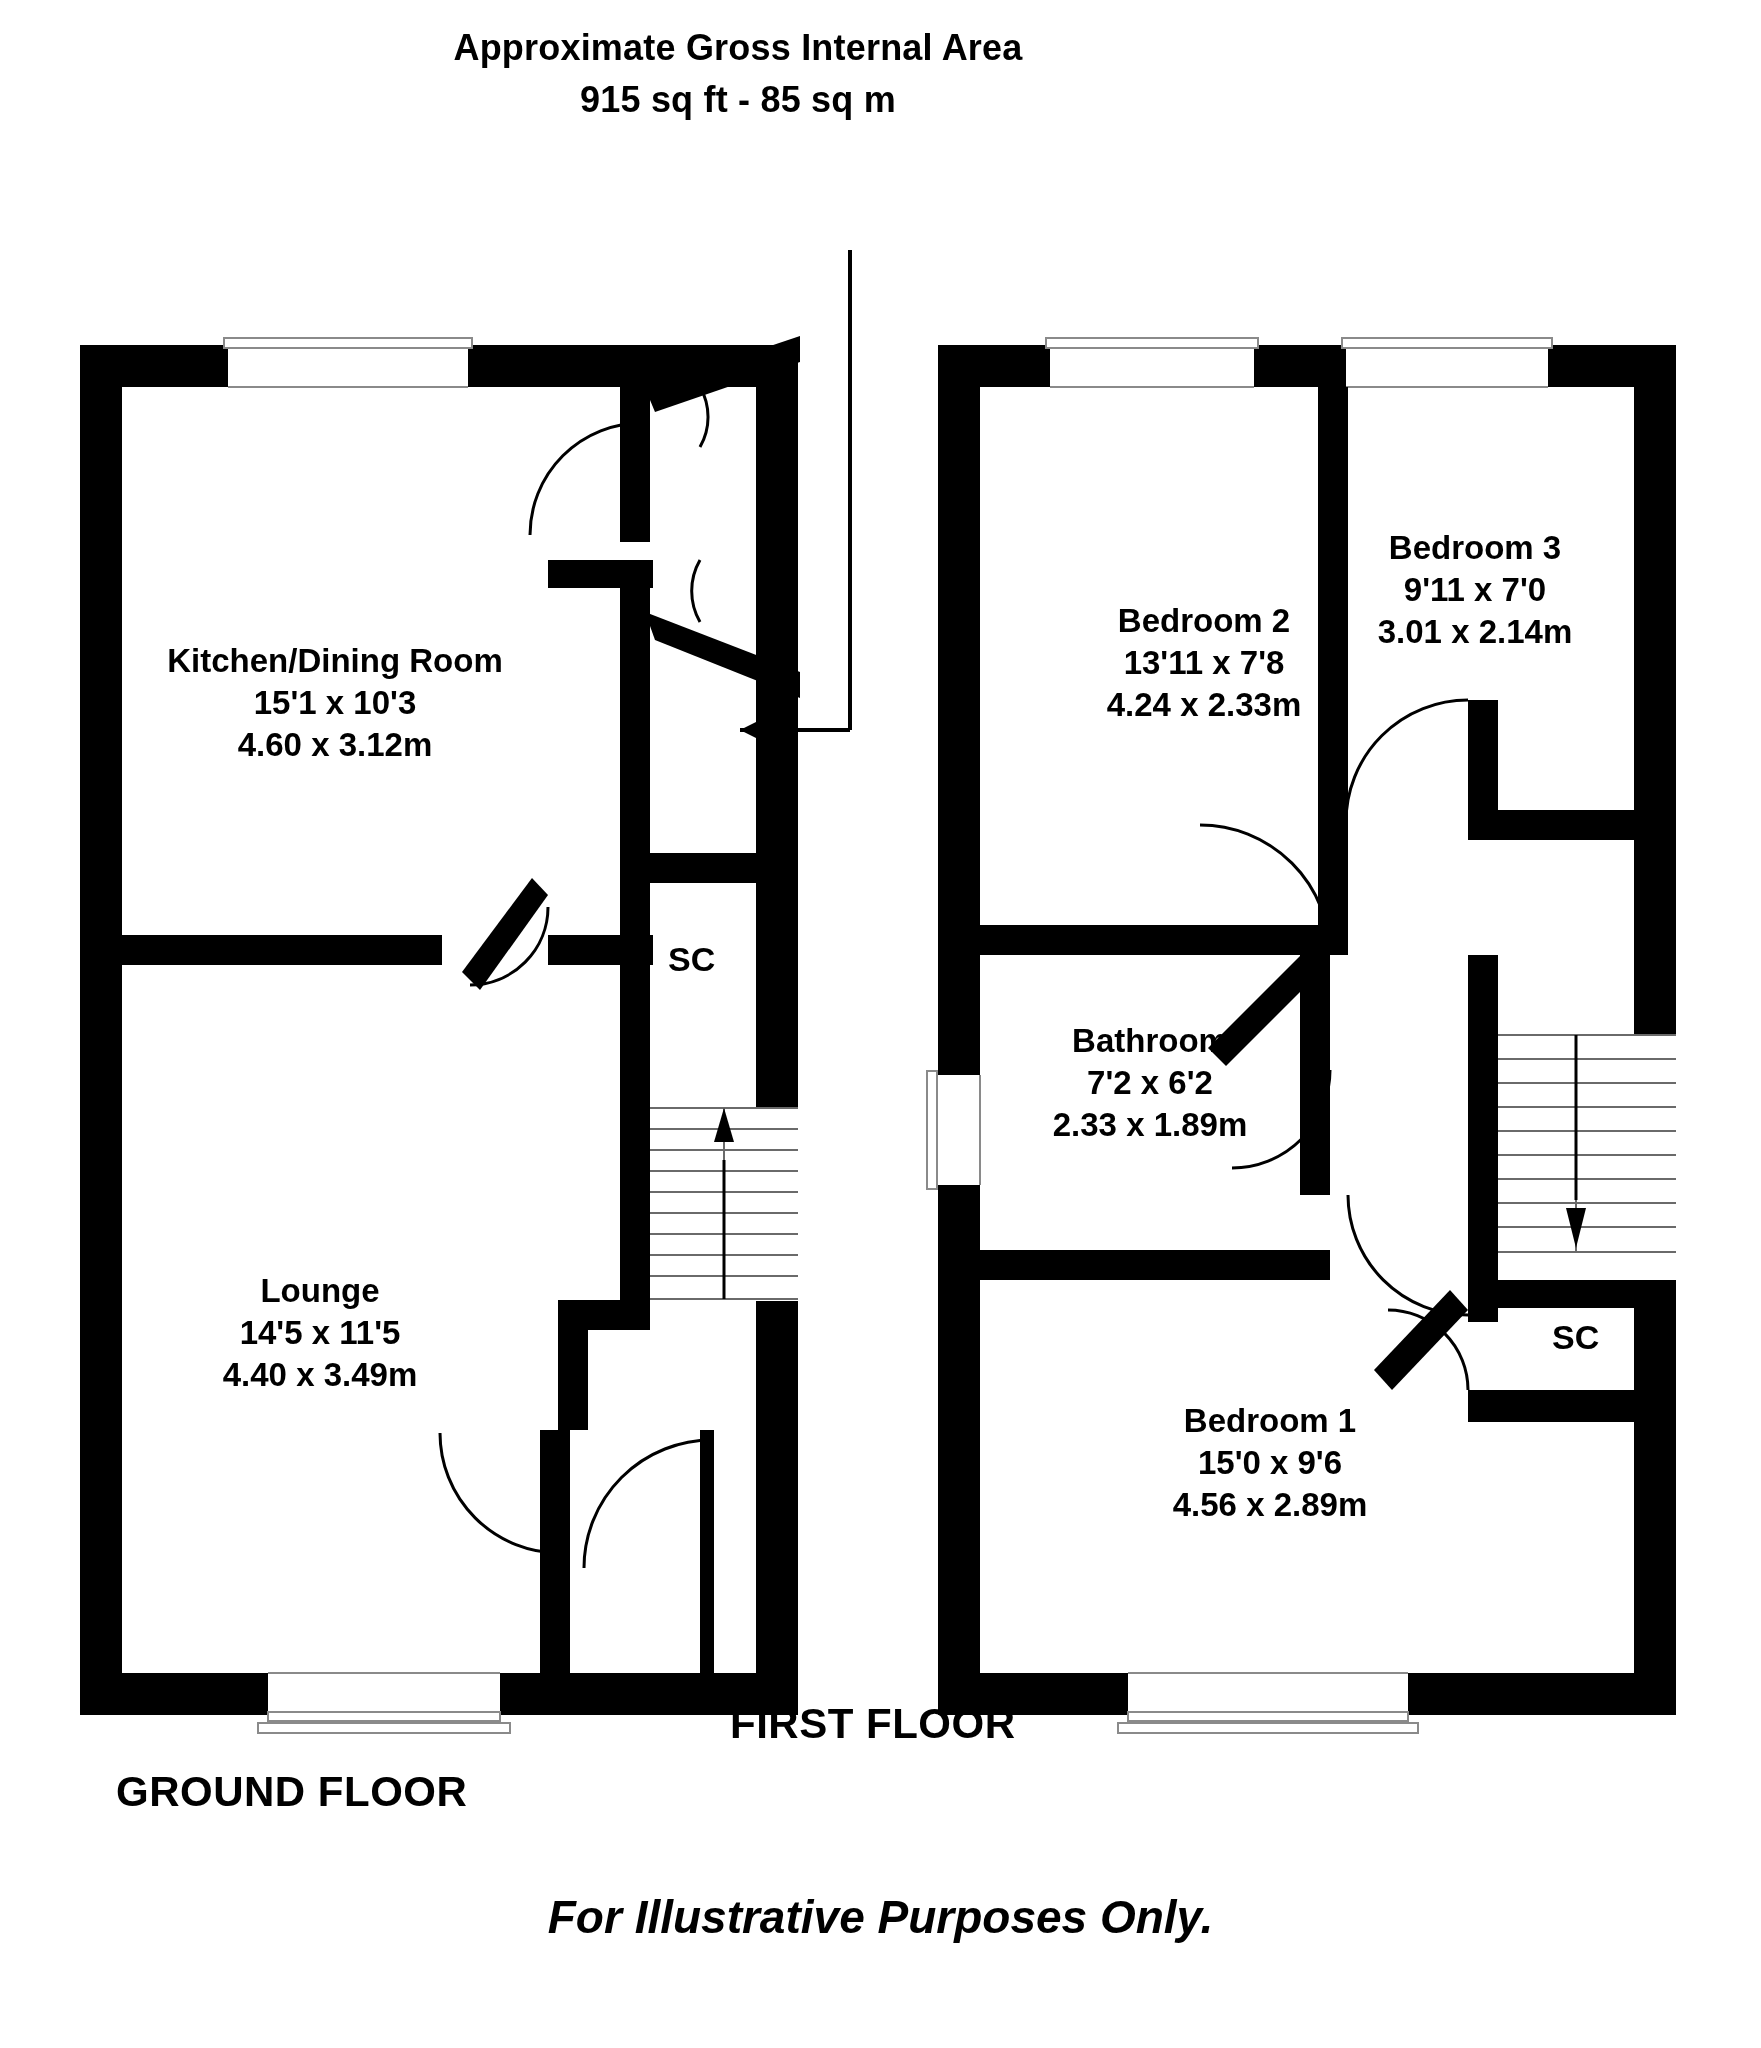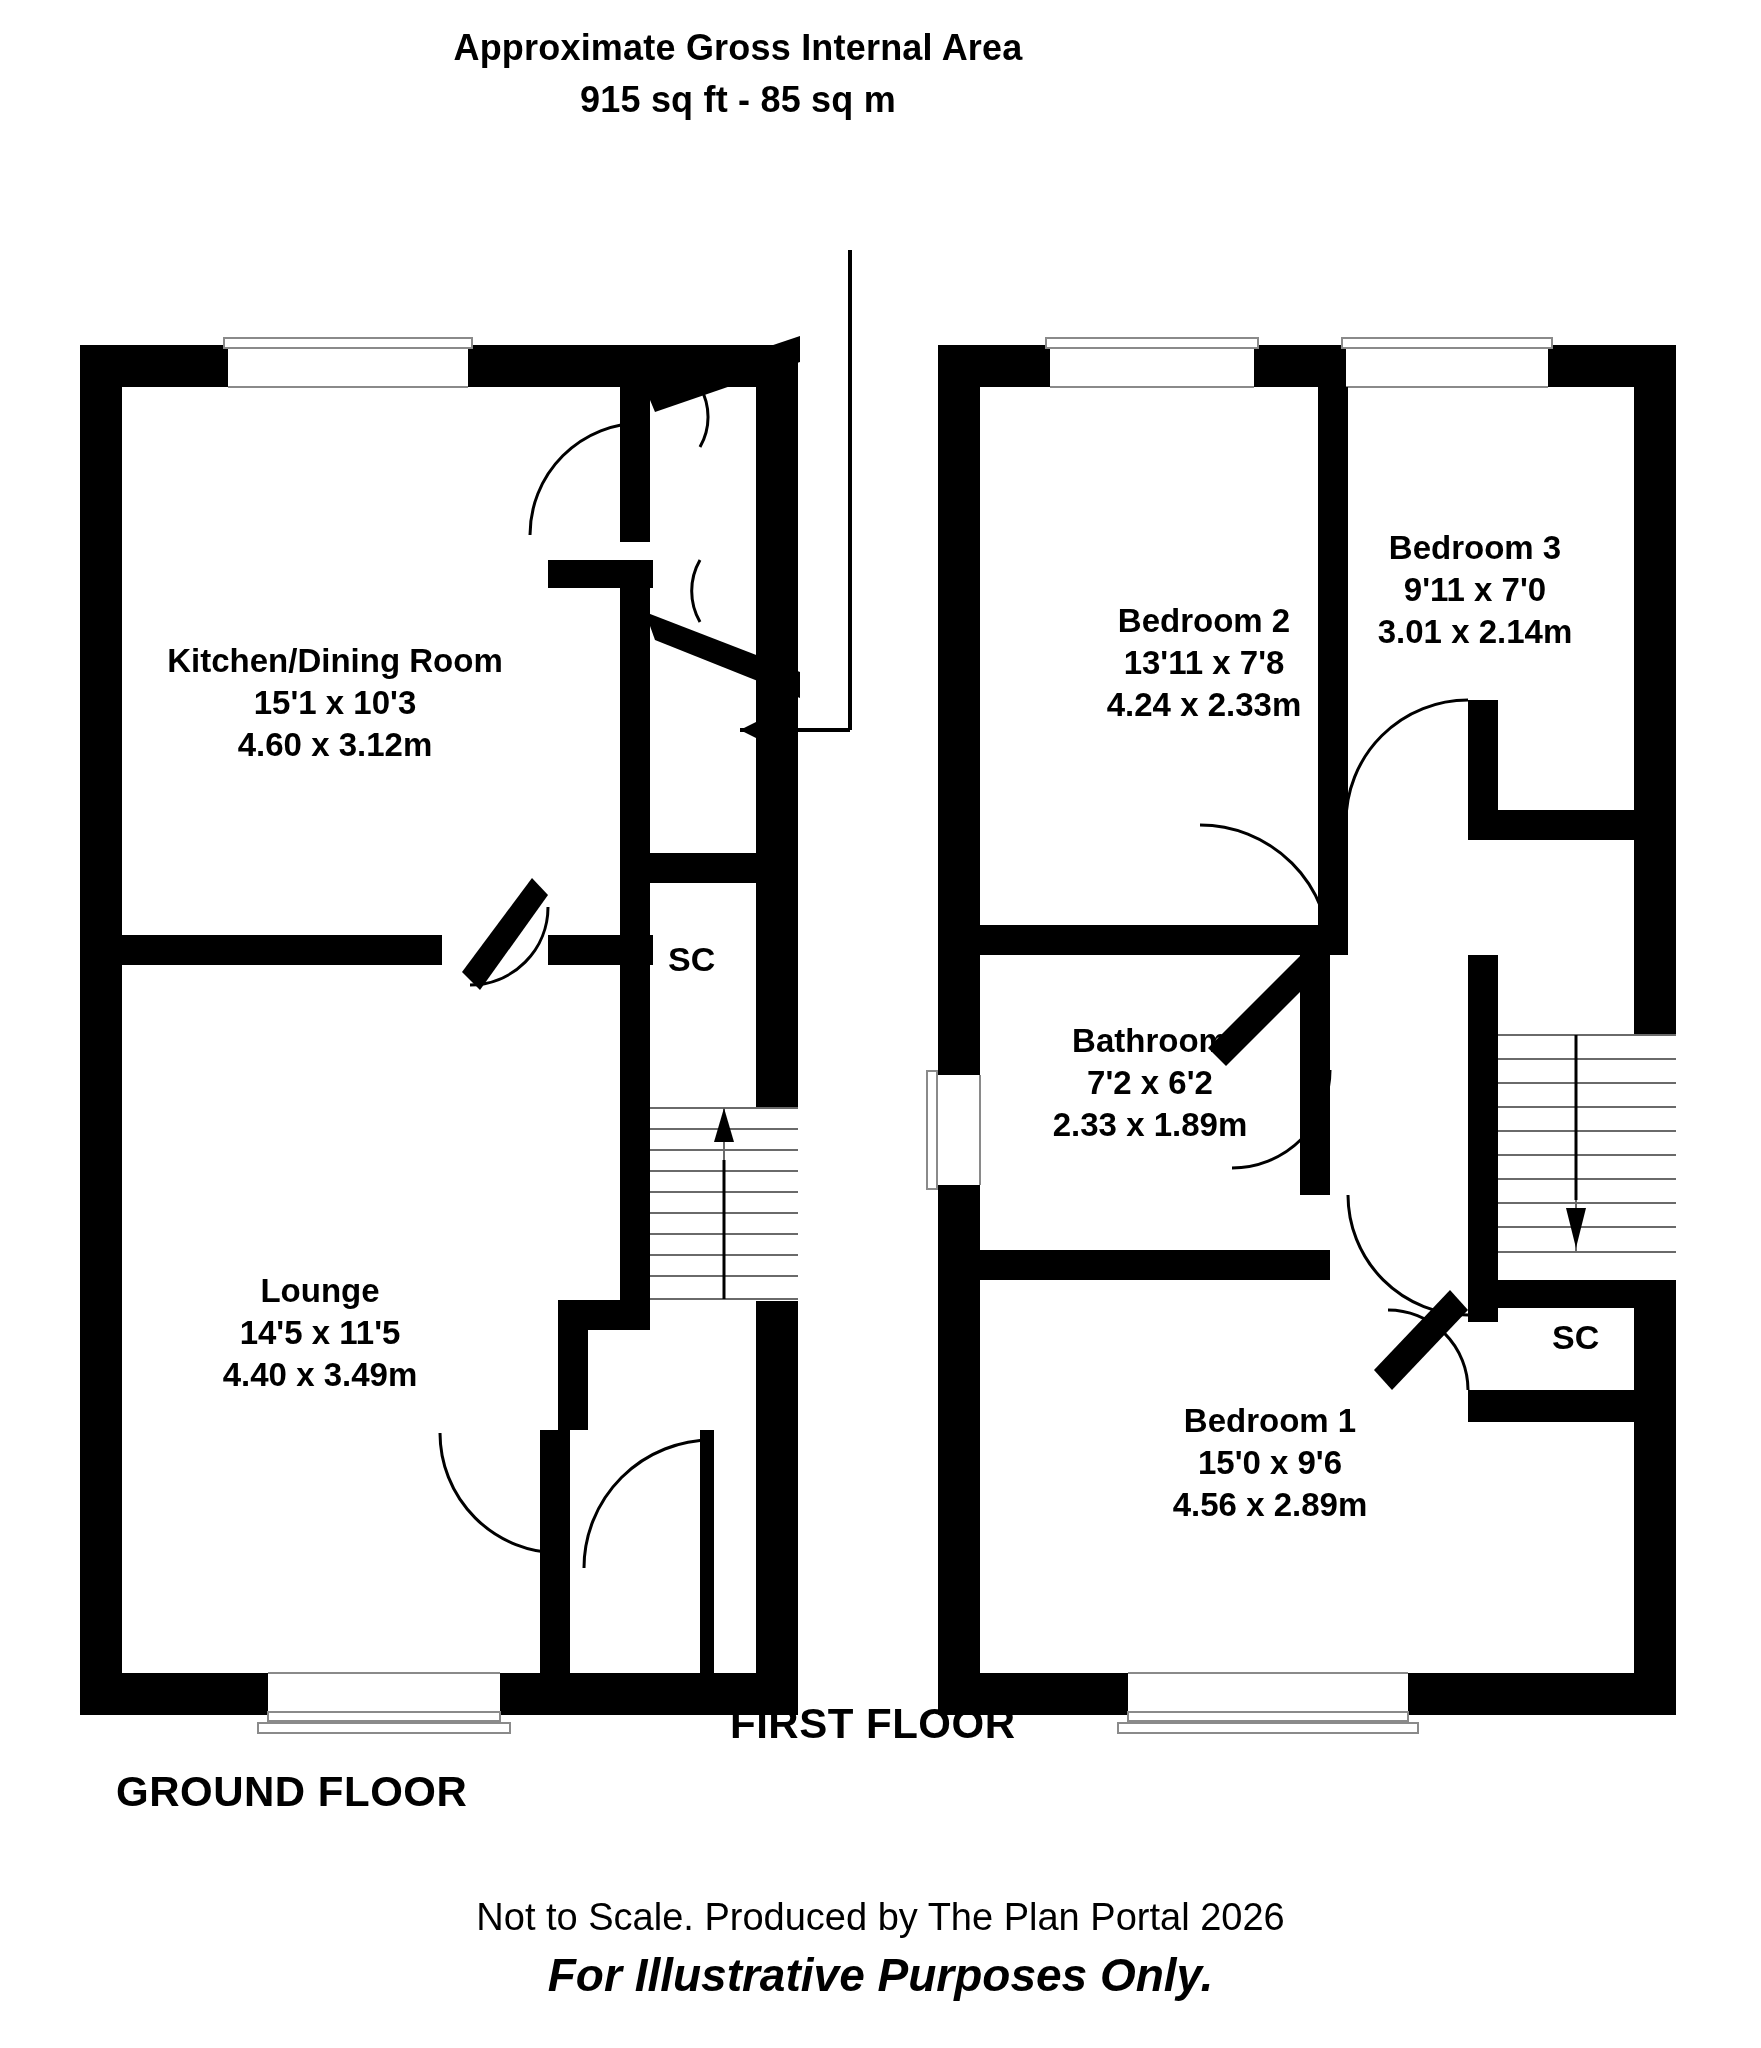--- a/index.html
+++ b/index.html
@@ -357,17 +357,16 @@
     <span class="rl-imp">15'0 x 9'6</span>
     <span class="rl-met">4.56 x 2.89m</span>
   </div>
 
   <div class="sc-label" style="top:1318px; left:1552px;">SC</div>
 
   <div class="floor-caption" id="ground-caption">GROUND FLOOR</div>
   <div class="floor-caption" id="first-caption">FIRST FLOOR</div>
 
   <div class="footer-block">
-    <div class="footer-line-1">Not to Scale. Produced by The Plan Portal 2026</div>
     <div class="footer-line-2">For Illustrative Purposes Only.</div>
   </div>
 
 </div>
 
 </body></html>

